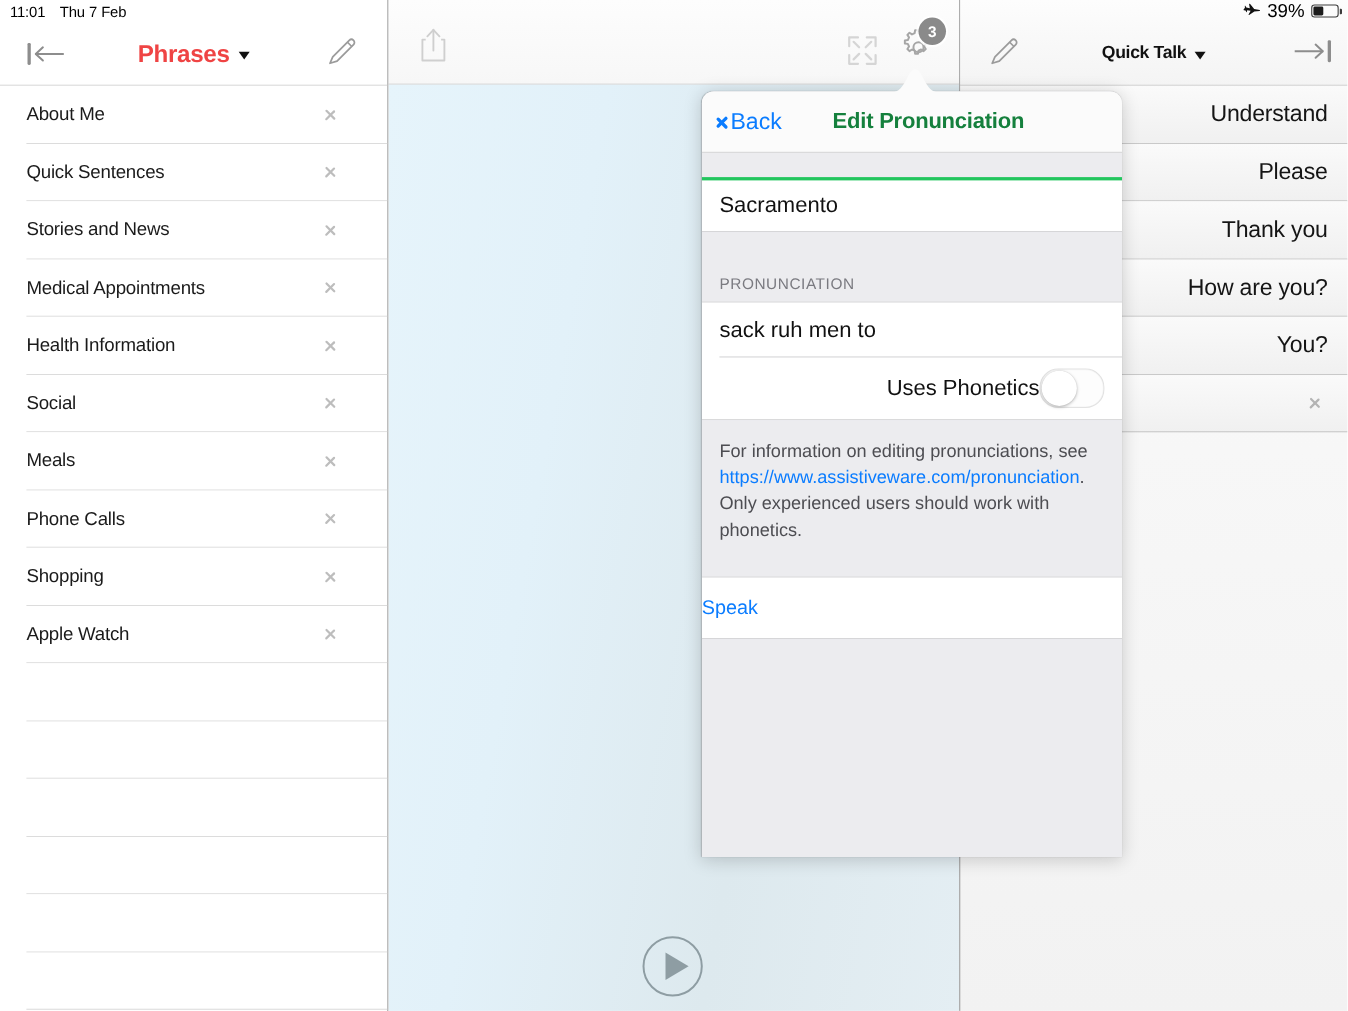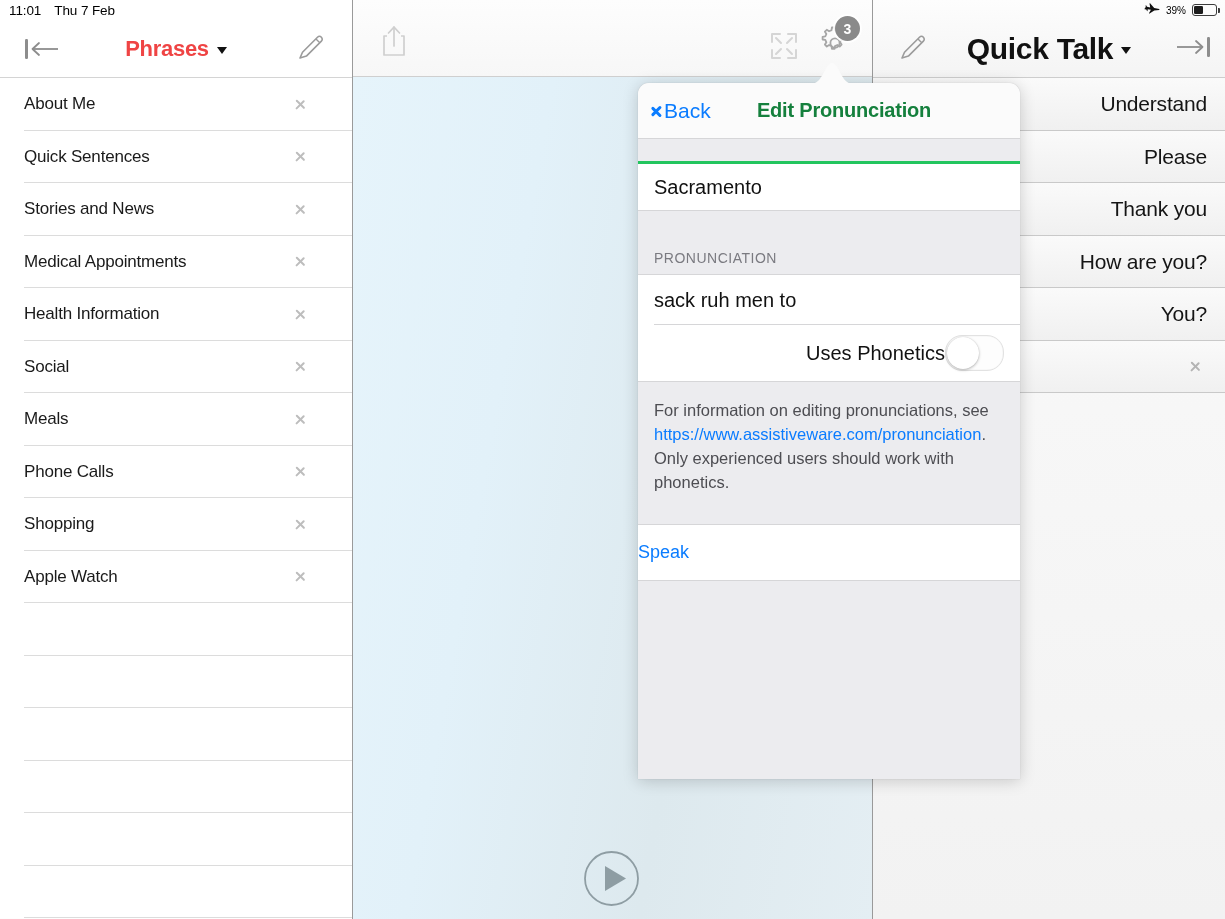--- a/index.html
+++ b/index.html
@@ -26,21 +26,21 @@
     background: transparent;
   }
   .status-left { display: flex; align-items: center; gap: 13px; padding-left: 9px; }
   .status-time { font-weight: 400; letter-spacing: -0.1px; }
   .status-date { font-weight: 400; letter-spacing: -0.1px; }
   .status-right {
     position: absolute; right: 8px; top: 0; height: 20px;
     display: flex; align-items: center; gap: 6px;
   }
   .plane-icon { display: inline-block; width: 16px; height: 14px; }
-  .batt-pct { font-size: 10px; }
+  .batt-pct { font-size: 17px; }
   .batt-shell {
     position: relative; width: 25px; height: 12px;
     border: 1.2px solid #3c3c3c; border-radius: 3px;
     box-sizing: border-box;
   }
   .batt-shell:after {
     content: ""; position: absolute; right: -3.5px; top: 3.3px;
     width: 2px; height: 4.5px; background: #3c3c3c; border-radius: 0 1px 1px 0;
   }
   .batt-fill {
@@ -171,21 +171,21 @@
   .rp-toolbar {
     position: relative; height: 77px;
     border-bottom: 1px solid #cdcdcd;
     background: linear-gradient(to bottom, #fdfdfd, #f4f4f4);
     display: flex; align-items: flex-end;
   }
   .rp-tb-row { width: 100%; height: 57px; position: relative; display: flex; align-items: center; }
   .rp-edit { position: absolute; left: 24px; top: 50%; transform: translateY(-50%); cursor: pointer; }
   .rp-title {
     width: 100%; text-align: center;
-    font-size: 30px; font-weight: 700; color: #111; letter-spacing: -0.3px;
+    font-size: 16px; font-weight: 700; color: #111; letter-spacing: -0.3px;
     display: flex; align-items: center; justify-content: center; gap: 8px;
     cursor: pointer;
   }
   .rp-fwd { position: absolute; right: 14px; top: 50%; transform: translateY(-50%); cursor: pointer; }
 
   .rp-row {
     position: relative; height: 52.5px;
     display: flex; align-items: center; justify-content: flex-end;
     padding: 0 18px 0 24px;
     box-sizing: border-box;

